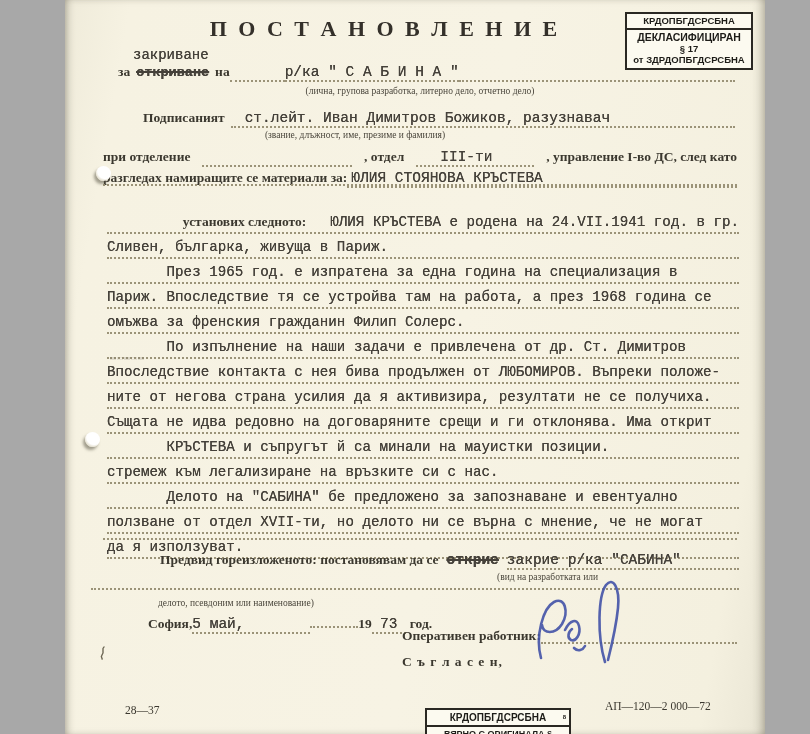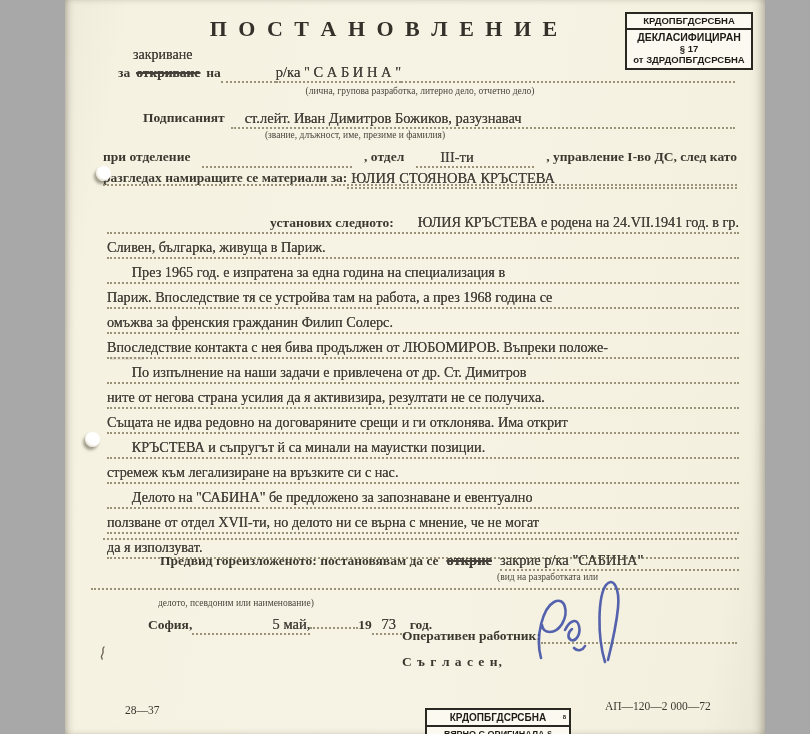--- a/index.html
+++ b/index.html
@@ -2,21 +2,21 @@
 <html><head>
 <meta charset="utf-8">
 <style>
   html,body{margin:0;padding:0;}
   .screen{position:relative;width:810px;height:734px;background:#a8a8a8;overflow:hidden;
           font-family:"Liberation Serif",serif;}
   .paper{position:absolute;left:65px;top:0;width:700px;height:734px;overflow:hidden;
          background:linear-gradient(100deg,#efebda 0%,#f6f2e2 8%,#f7f3e4 55%,#f4f0df 92%,#eae6d5 100%);
          box-shadow:inset 6px 0 10px -6px rgba(60,55,40,.55), inset -8px 0 12px -7px rgba(60,55,40,.5);}
   .printed{color:#3b382f;font-weight:bold;}
-  .typed{font-family:Liberation Serif, serif;color:#45413a;text-shadow:0 0 .4px #45413a;}
+  .typed{font-family:Liberation Mono, monospace;color:#45413a;text-shadow:0 0 .4px #45413a;}
   .doc-title{position:absolute;left:0;right:60px;top:16px;text-align:center;
              font-size:22px;font-weight:bold;letter-spacing:3px;color:#34302a;}
   .stampbox{position:absolute;border:2px solid #2a2823;background:#fcfaf0;
             font-family:"Liberation Sans",sans-serif;font-weight:bold;color:#1d1c18;text-align:center;}
   .stamp-top{left:560px;top:12px;width:124px;}
   .stamp-top .r1{border-bottom:2px solid #2a2823;font-size:9.5px;line-height:14px;}
   .stamp-top .r2{font-size:10.5px;line-height:11px;padding:2px 1px 3px;}
   .stamp-top .r2 .small{font-size:9.5px;}
   .dots{border-bottom:2px dotted #9b9378;}
   .row{position:absolute;display:flex;align-items:baseline;}
@@ -96,22 +96,22 @@
 
     <div style="position:absolute;left:42px;top:209px;right:26px;">
       <div class="body-line" style="display:flex;align-items:baseline;white-space:pre;justify-content:flex-end;">
         <span class="printed" style="font-size:13.5px;">установих следното:</span>
         <span class="typed" style="margin-left:24px;">ЮЛИЯ КРЪСТЕВА е родена на 24.VII.1941 год. в гр.</span>
       </div>
       <div class="body-line typed">Сливен, българка, живуща в Париж.</div>
       <div class="body-line typed">       През 1965 год. е изпратена за една година на специализация в</div>
       <div class="body-line typed">Париж. Впоследствие тя се устройва там на работа, а през 1968 година се</div>
       <div class="body-line typed">омъжва за френския гражданин Филип Солерс.</div>
+      <div class="body-line typed">       По изпълнение на наши задачи е привлечена от др. Ст. Димитров</div>
       <div class="body-line typed">Впоследствие контакта с нея бива продължен от ЛЮБОМИРОВ. Въпреки положе-</div>
-      <div class="body-line typed">       По изпълнение на наши задачи е привлечена от др. Ст. Димитров</div>
       <div class="body-line typed">ните от негова страна усилия да я активизира, резултати не се получиха.</div>
       <div class="body-line typed">Същата не идва редовно на договаряните срещи и ги отклонява. Има открит</div>
       <div class="body-line typed">       КРЪСТЕВА и съпругът й са минали на мауистки позиции.</div>
       <div class="body-line typed">стремеж към легализиране на връзките си с нас.</div>
       <div class="body-line typed">       Делото на "САБИНА" бе предложено за запознаване и евентуално</div>
       <div class="body-line typed">ползване от отдел XVII-ти, но делото ни се върна с мнение, че не могат</div>
       <div class="body-line typed">да я използуват.</div>
     </div>
 
     <div class="rule" style="left:38px;right:28px;top:538px;"></div>
@@ -124,21 +124,21 @@
       <span class="fill" style="white-space:nowrap;">
         <span class="typed" style="font-size:14.5px;">закрие р/ка "САБИНА"</span>
       </span>
     </div>
     <div class="caption" style="left:432px;top:572px;font-weight:normal;">(вид на разработката или</div>
     <div class="rule" style="left:26px;right:26px;top:588px;"></div>
     <div class="caption" style="left:93px;top:598px;font-weight:normal;">делото, псевдоним или наименование)</div>
 
     <div class="row" style="left:83px;top:616px;font-size:13.5px;">
       <span class="printed">София,</span>
-      <span class="dots" style="width:118px;text-align:right;">
+      <span class="dots" style="width:118px;text-align:left;">
         <span class="typed" style="font-size:14.5px;">5 май,</span>
       </span>
       <span class="dots" style="width:48px;"></span>
       <span class="printed">19</span>
       <span class="dots" style="width:34px;text-align:center;">
         <span class="typed" style="font-size:14.5px;">73</span>
       </span>
       <span class="printed" style="margin-left:4px;">год.</span>
     </div>
 

